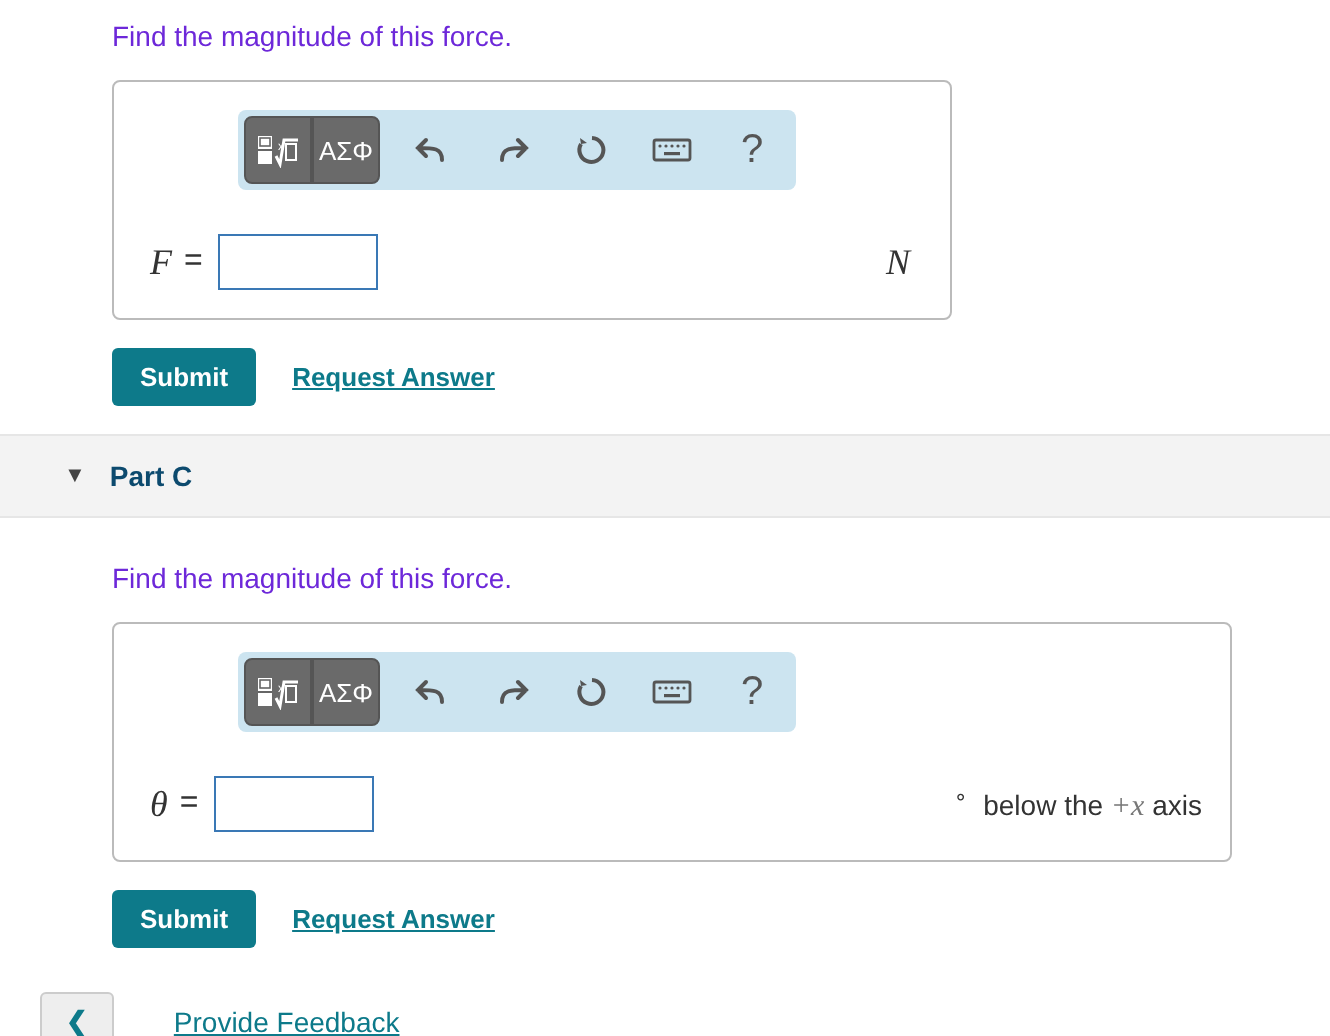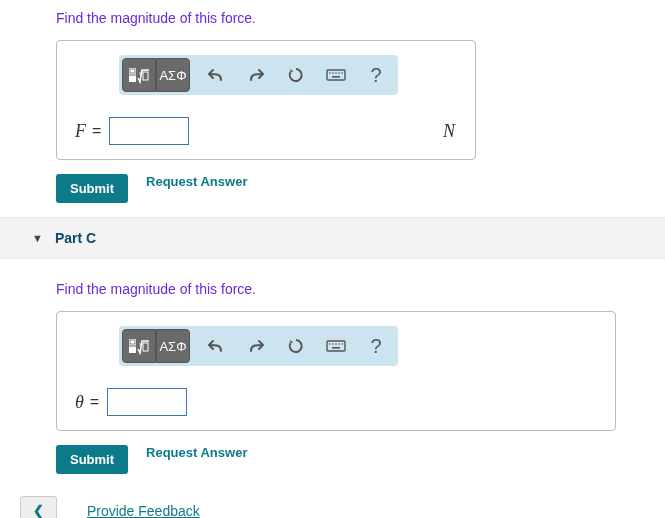--- a/index.html
+++ b/index.html
@@ -13,23 +13,23 @@
   .tb-btn:last-child { border-top-right-radius: 4px; border-bottom-right-radius: 4px; }
   .tb-icon { width: 28px; height: 28px; display: flex; align-items: center; justify-content: center; color: #555; font-size: 17px; cursor: pointer; }
   .answer-row { display: flex; align-items: center; margin-top: 22px; }
   .var-label { font-style: italic; font-family: "Times New Roman", serif; font-size: 18px; padding: 0 6px 0 4px; }
   .eq { padding: 0 8px 0 0; font-size: 16px; }
   .answer-input { width: 80px; height: 28px; border: 1px solid #3a78b5; background: #fff; padding: 2px 4px; font-size: 14px; }
   .unit { margin-left: auto; font-style: italic; font-family: "Times New Roman", serif; font-size: 18px; padding-right: 6px; }
   .unit-suffix { font-family: Arial, sans-serif; font-size: 14px; padding-left: 10px; color: #333; }
   .unit-suffix .mathx { font-style: italic; font-family: "Times New Roman", serif; color: #777; font-size: 15px; }
   .deg-symbol { font-size: 11px; vertical-align: super; padding-left: 2px; }
-  .action-row { display: flex; margin: 14px 0 14px 56px; gap: 18px; }
+  .action-row { display: flex; align-items: center; margin: 14px 0 14px 56px; gap: 18px; }
   .submit-btn { background: #0d7a8a; color: #fff; border: none; padding: 7px 14px; font-size: 13px; font-weight: bold; border-radius: 3px; cursor: pointer; }
-  .req-link { color: #0d7a8a; font-weight: bold; font-size: 13px; cursor: pointer; }
+  .req-link { color: #0d7a8a; font-weight: bold; text-decoration: underline; font-size: 13px; cursor: pointer; }
   .part-header { background: #f3f3f3; padding: 12px 0 12px 32px; margin: 10px 0 12px 0; display: flex; align-items: center; gap: 12px; border-top: 1px solid #e6e6e6; border-bottom: 1px solid #e6e6e6; }
   .part-header .tri { color: #444; font-size: 11px; }
   .part-header .ptitle { font-weight: bold; color: #0c4a6e; }
   .footer-row { display: flex; align-items: center; gap: 30px; margin: 22px 0 0 20px; }
   .return-btn { background: #eee; border: 1px solid #ccc; border-radius: 3px; padding: 6px 12px; font-size: 13px; color: #333; cursor: pointer; display: flex; align-items: center; gap: 4px; }
   .return-btn .chev { color: #0d7a8a; font-weight: bold; }
   .feedback-link { color: #0d7a8a; font-size: 14px; cursor: pointer; text-decoration: underline; }
   .toolbar-svg { display: block; }
 </style>
 </head>
@@ -142,20 +142,24 @@
           <circle cx="16" cy="4" r="0.8" fill="#555"></circle>
           <rect x="6" y="7" width="8" height="1.6" fill="#555"></rect>
         </svg>
     </div>
     <div class="tb-icon" style="font-size:20px;">?</div>
   </div>
   <div class="answer-row">
     <span class="var-label">θ</span>
     <span class="eq">=</span>
     <input type="text" class="answer-input" style="">
+    <span class="unit-suffix" style="margin-left:auto;">
+      <span class="deg-symbol">∘</span>
+      &nbsp;<span>below the </span><span class="mathx">+x</span><span> axis</span>
+    </span>
   </div>
 </div>
 
 <div class="action-row">
   <button class="submit-btn">Submit</button>
   <a class="req-link">Request Answer</a>
 </div>
 
 <div class="footer-row">
   <button class="return-btn">

